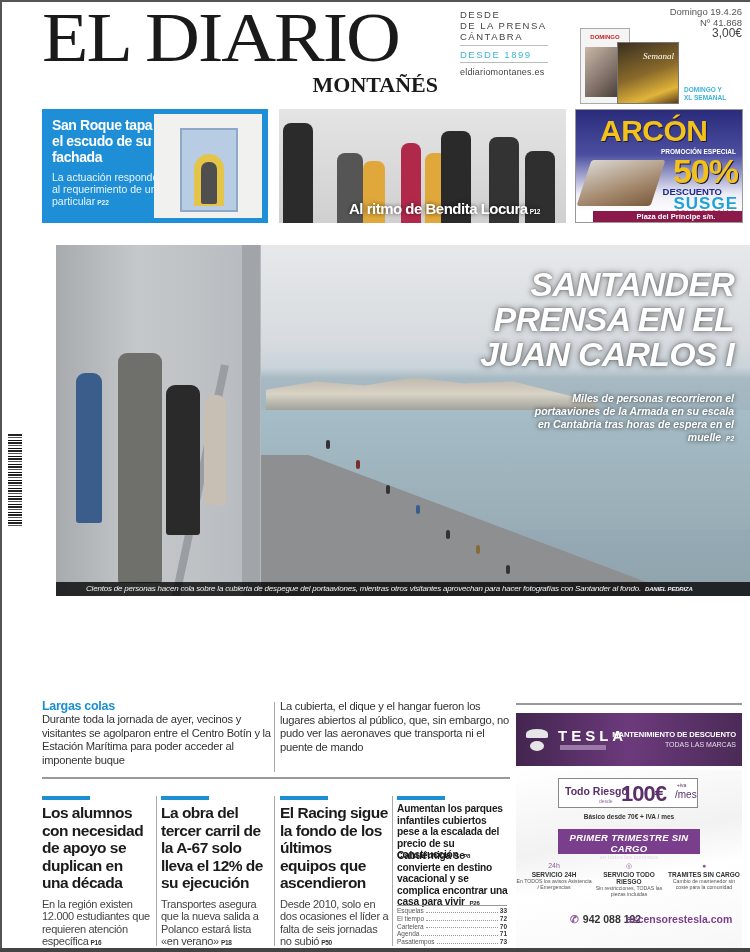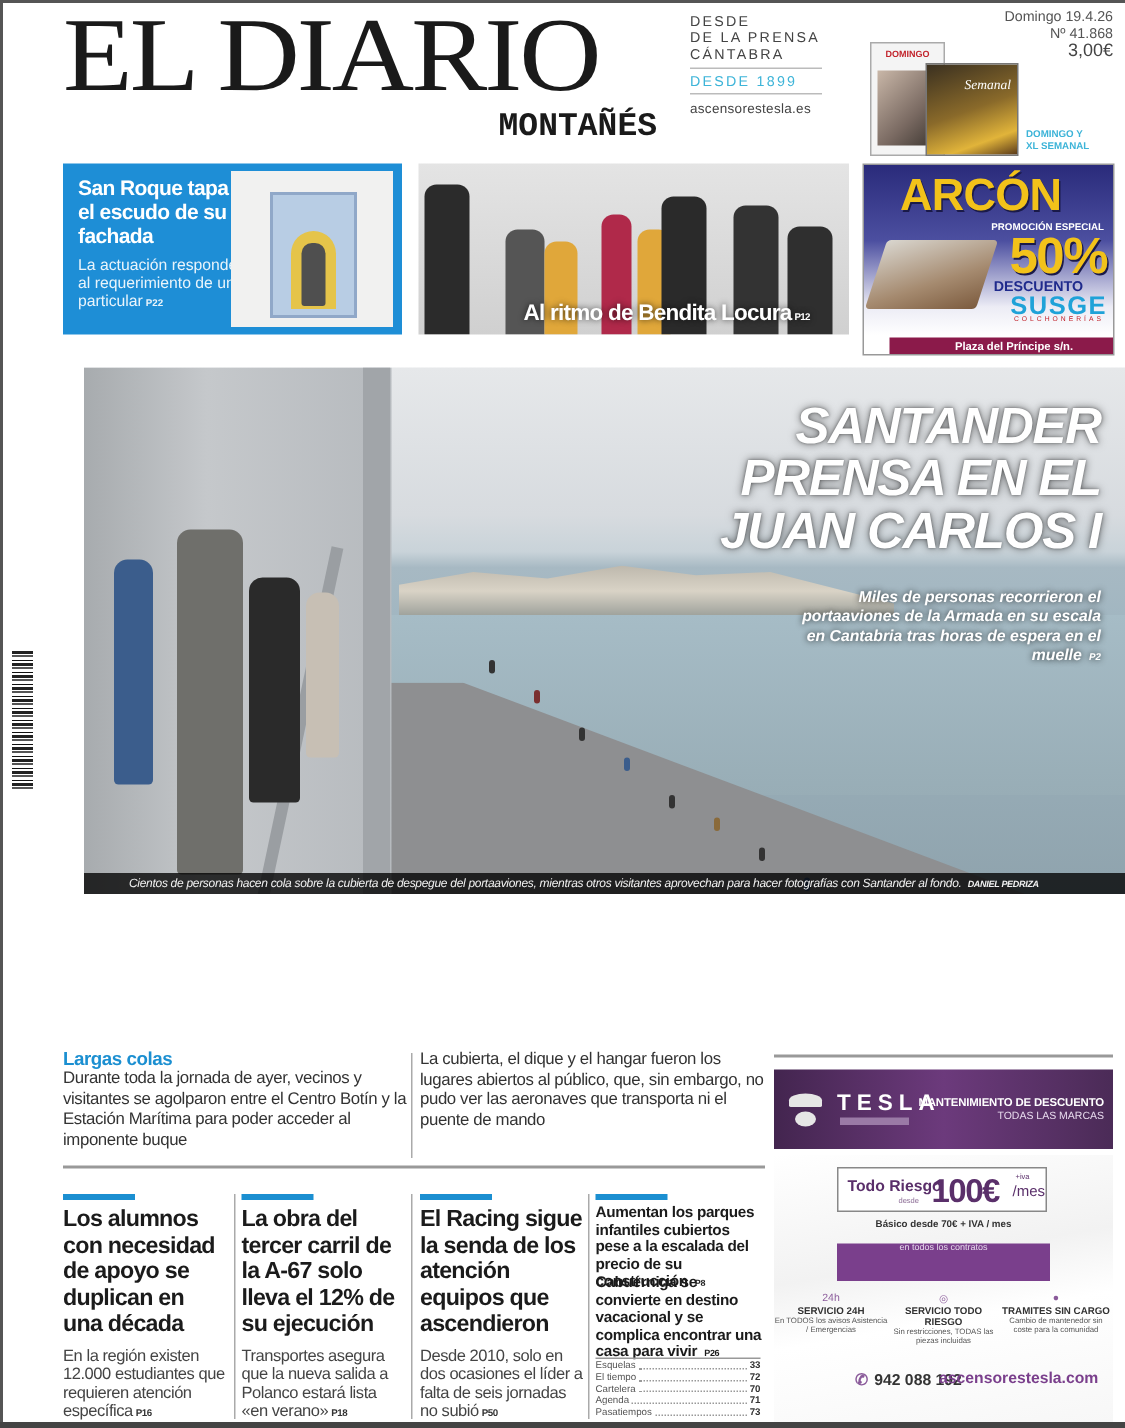--- a/index.html
+++ b/index.html
@@ -2,21 +2,21 @@
 <html><head>
 <meta charset="utf-8">
 <style>
   * { box-sizing: border-box; margin: 0; padding: 0; }
   html, body { width: 750px; height: 952px; background: #ffffff; overflow: hidden; }
   body { position: relative; font-family: "Liberation Sans", sans-serif; color: #222; }
   .abs { position: absolute; }
 
   
   .logo-main { left: 42px; top: 2px; font-family: "Liberation Serif", serif; font-size: 76px; line-height: 76px; letter-spacing: -2px; color: #1a1a1a; transform: scaleY(0.92); transform-origin: top left; white-space: nowrap; }
-  .logo-sub { left: 290px; top: 72px; width: 148px; text-align: right; font-family: Liberation Mono, monospace; font-weight: bold; font-size: 22px; letter-spacing: 0px; color: #1a1a1a; }
+  .logo-sub { left: 290px; top: 72px; width: 148px; text-align: right; font-family: Liberation Serif, serif; font-weight: bold; font-size: 22px; letter-spacing: 0px; color: #1a1a1a; }
   .tag { left: 460px; top: 9px; width: 88px; font-size: 9.5px; letter-spacing: 1.5px; line-height: 11px; color: #444; }
   .tag .since { color: #3db4d8; border-top: 1px solid #bbb; border-bottom: 1px solid #bbb; padding: 3px 0 2px; margin-top: 3px; display: block; }
   .tag .url { display: block; letter-spacing: 0.2px; margin-top: 4px; font-size: 9px; }
 
   .issue { right: 8px; top: 6px; width: 120px; text-align: right; font-size: 9.5px; line-height: 11px; color: #555; }
   .issue .price { font-size: 12px; color: #444; }
   .supp-a { left: 580px; top: 28px; width: 50px; height: 76px; background: #f4f4f4; border: 1px solid #aaa; }
   .supp-a .lbl { display:block; color:#c2242c; font-size: 6px; font-weight: bold; text-align:center; margin-top: 5px; }
   .supp-a .face { position:absolute; left:4px; top:18px; width:40px; height:50px; background: linear-gradient(135deg,#c9b7a8 0%,#7a6a62 60%,#3b3530 100%); }
   .supp-b { left: 617px; top: 42px; width: 62px; height: 62px; border: 1px solid #777; background: linear-gradient(160deg,#3a3020 0%,#8a6a2a 50%,#e1b43a 80%,#5b3b1a 100%); }
@@ -31,21 +31,21 @@
   .teaser1 .img { position:absolute; left:112px; top:5px; width:108px; height:104px; background: #f1f1f0; }
   .teaser1 .img .tile { position:absolute; left:26px; top:14px; width:58px; height:84px; background:#b8cde4; border:2px solid #90a8c8; }
   .teaser1 .img .niche { position:absolute; left:12px; top:24px; width:30px; height:52px; background:#e5c44a; border-radius: 15px 15px 0 0; }
   .teaser1 .img .saint { position:absolute; left:19px; top:32px; width:16px; height:42px; background:#4f4f4f; border-radius: 7px 7px 2px 2px; }
 
   .teaser2 { left: 279px; top: 109px; width: 287px; height: 114px; background: linear-gradient(180deg,#e4e4e4 0%,#d0d0d0 100%); overflow: hidden; }
   .dancer { position:absolute; bottom:0; border-radius: 8px 8px 0 0; }
   .teaser2 .cap { position:absolute; left:70px; bottom:6px; color:#fff; font-weight:bold; font-size:15px; letter-spacing:-0.5px; text-shadow: 0 0 4px rgba(0,0,0,0.7); white-space:nowrap; }
   .teaser2 .cap .pg { color:#fff; }
 
-  .ad-arcon { left: 575px; top: 109px; width: 168px; height: 128px; background: linear-gradient(180deg,#2a2b7b 0%,#4c4fa0 40%,#ececf5 75%,#ffffff 90%); border: 1px solid #999; overflow:hidden;padding-left:16px; }
+  .ad-arcon { left: 575px; top: 109px; width: 168px; height: 114px; background: linear-gradient(180deg,#2a2b7b 0%,#4c4fa0 40%,#ececf5 75%,#ffffff 90%); border: 1px solid #999; overflow:hidden;padding-left:16px; }
   .ad-arcon .h { position:absolute; left:24px; top:4px; font-size:30px; font-weight:bold; color:#f2c21a; letter-spacing:-0.5px; text-shadow: 1px 1px 0 #1a1a4a; }
   .ad-arcon .promo { position:absolute; right:6px; top:38px; font-size:6.5px; font-weight:bold; color:#fff; }
   .ad-arcon .pct { position:absolute; right:4px; top:42px; font-size:34px; font-weight:bold; color:#f2c21a; letter-spacing:-1px; text-shadow: 1px 1px 0 #1a1a4a; }
   .ad-arcon .desc { position:absolute; right:20px; top:76px; font-size:9.5px; font-weight:bold; color:#1f2a8c; }
   .ad-arcon .brand { position:absolute; right:4px; top:84px; font-size:17px; font-weight:bold; color:#1fa2d8; letter-spacing:1px; }
   .ad-arcon .colch { position:absolute; right:6px; top:100px; font-size:4.5px; color:#c2242c; letter-spacing:2px; }
   .ad-arcon .box { position:absolute; left:8px; top:50px; width:74px; height:46px; background: linear-gradient(160deg,#d9d6cf 0%,#a58a6f 60%,#7c5b3e 100%); transform: skewX(-18deg); border-radius: 3px; }
   .ad-arcon .foot { position:absolute; left:0; bottom:0; width:100%; height:11px; background:#8b1a4a; color:#fff; font-size:7.5px; font-weight:bold; text-align:center; line-height:11px;margin-left:17px; }
 
   
@@ -126,21 +126,21 @@
 <div class="abs frame-t"></div>
 <div class="abs frame-l"></div>
 
 <div class="abs logo-main">EL DIARIO</div>
 <div class="abs logo-sub">MONTAÑÉS</div>
 <div class="abs tag">
   <span style="display:block">DESDE</span>
   <span style="display:block">DE LA PRENSA</span>
   <span style="display:block">CÁNTABRA</span>
   <span class="since">DESDE 1899</span>
-  <span class="url">ascensorestesla.es</span>
+  <span class="url">eldiariomontanes.es</span>
 </div>
 
 <div class="abs issue">
   <div>Domingo 19.4.26</div>
   <div>Nº 41.868</div>
   <div class="price">3,00€</div>
 </div>
 
 <div class="abs supp-a">
   <span class="lbl">DOMINGO</span>
@@ -255,21 +255,21 @@
 </div>
 <div class="abs vsep" style="left:156px;top:796px;height:150px"></div>
 <div class="abs story" style="left:161px">
   <div class="bar"></div>
   <div class="h">La obra del tercer carril de la A-67 solo lleva el 12% de su ejecución</div>
   <div class="b"><span>Transportes asegura que la nueva salida a Polanco estará lista «en verano»</span><span class="pg">P18</span></div>
 </div>
 <div class="abs vsep" style="left:274px;top:796px;height:150px"></div>
 <div class="abs story" style="left:280px">
   <div class="bar"></div>
-  <div class="h">El Racing sigue la senda de los atención equipos que ascendieron</div>
+  <div class="h">El Racing sigue la fondo de los últimos equipos que ascendieron</div>
   <div class="b"><span>Desde 2010, solo en dos ocasiones el líder a falta de seis jornadas no subió</span><span class="pg">P50</span></div>
 </div>
 <div class="abs vsep" style="left:392px;top:796px;height:150px"></div>
 
 <div class="abs small-story" style="left:397px;top:796px;width:112px">
   <div class="bar" style="width:48px;height:4px;background:#1b8fd1;margin-bottom:3px"></div>
   <div class="h"><span>Aumentan los parques infantiles cubiertos pese a la escalada del precio de su construcción</span> <span class="pg">P8</span></div>
 </div>
 <div class="abs small-story" style="left:397px;top:850px;width:112px">
   <div class="h"><span>Cabuérniga se convierte en destino vacacional y se complica encontrar una casa para vivir</span> <span class="pg">P26</span></div>
@@ -306,20 +306,21 @@
 <div class="abs ad-tesla">
   <div class="price-box">
     <span class="tr">Todo Riesgo</span>
     <span class="desde">desde</span>
     <span class="amt">100€</span>
     <span class="iva">+iva</span>
     <span class="mes">/mes</span>
   </div>
   <div class="basic">Básico desde 70€ + IVA / mes</div>
   <div class="promo">
+    <span class="p1">PRIMER TRIMESTRE SIN CARGO</span>
     <span class="p2">en todos los contratos</span>
   </div>
   <div class="feat" style="left:0">
     <span class="ic">24h</span>
     <span class="ft">SERVICIO 24H</span>
     <span class="fd">En TODOS los avisos Asistencia / Emergencias</span>
   </div>
   <div class="feat" style="left:75px">
     <span class="ic">◎</span>
     <span class="ft">SERVICIO TODO RIESGO</span>

